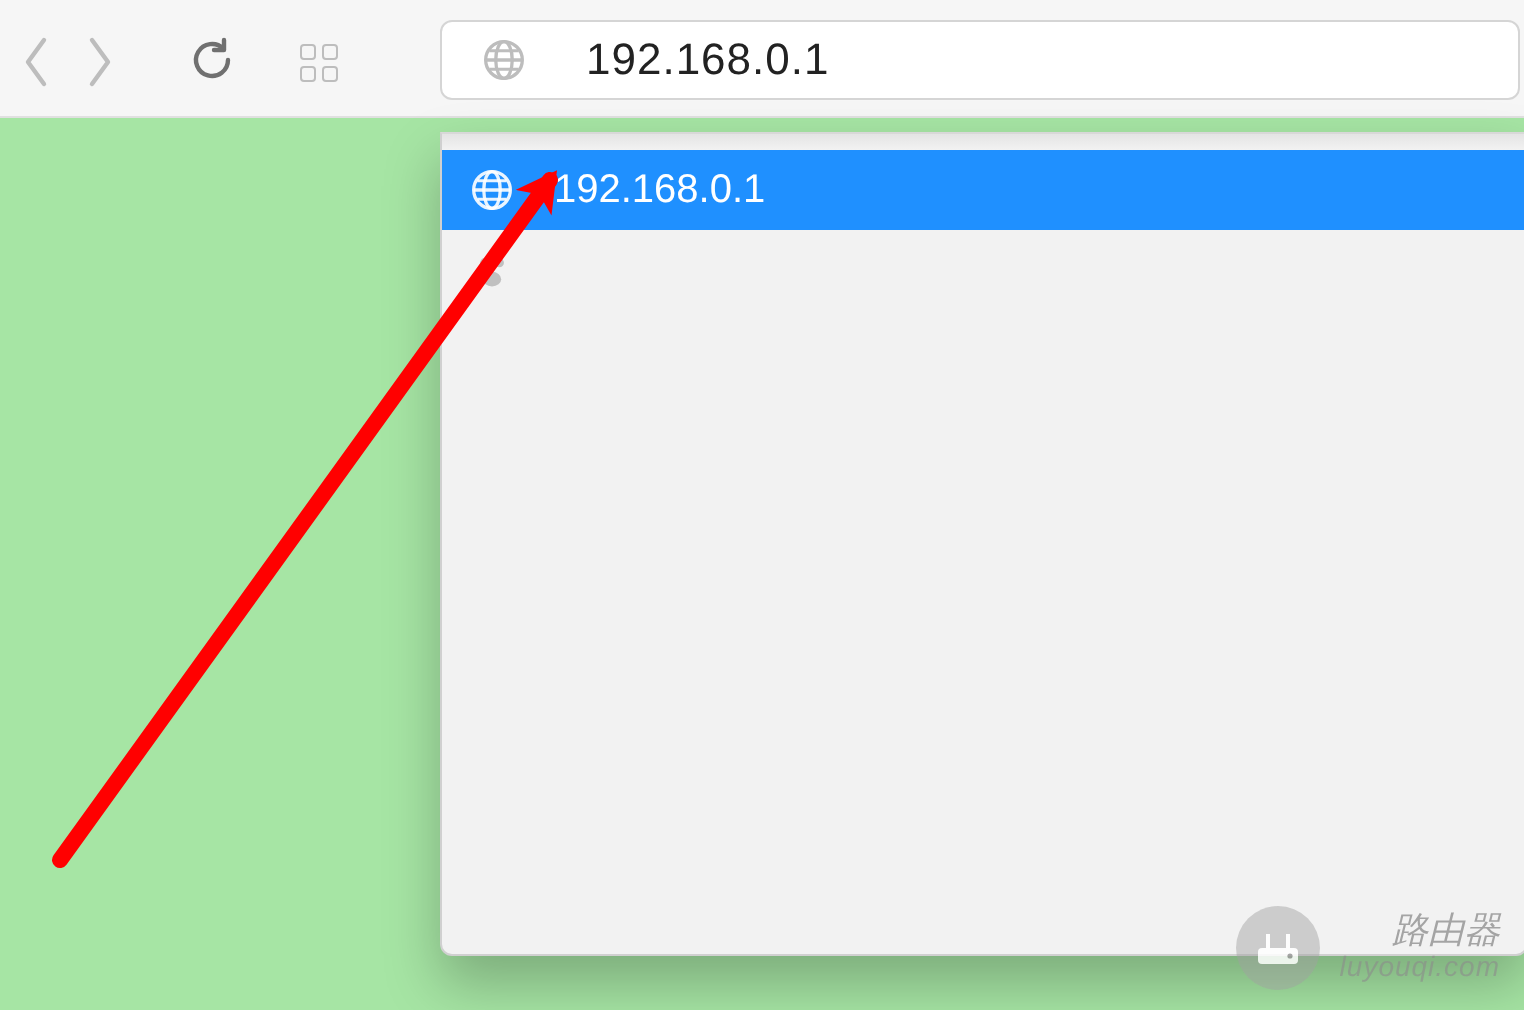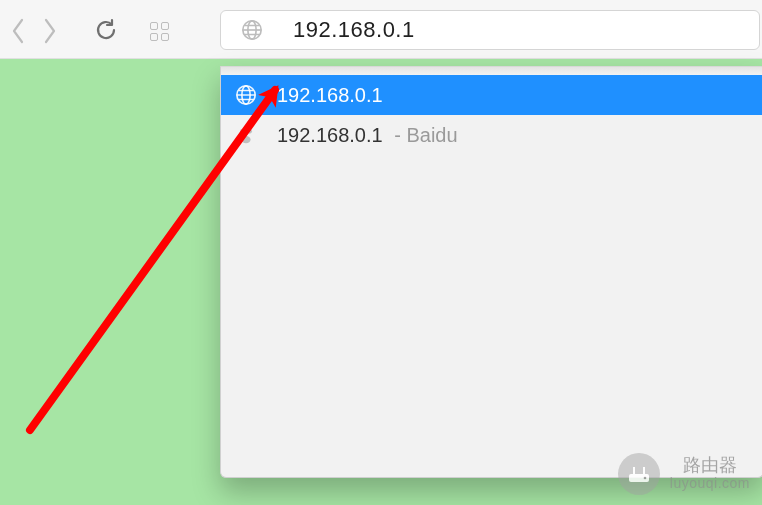--- a/index.html
+++ b/index.html
@@ -159,21 +159,22 @@
   }
   .wm-badge {
     width: 42px; height: 42px;
     border-radius: 50%;
     background: rgba(160,160,160,0.55);
     display:flex;align-items:center;justify-content:center;
   }
   .wm-badge svg { width: 24px; height: 20px; }
   .wm-text {
     line-height: 1.1;
-    text-align: center;
+    text-align: right;
+    font-style: italic;
   }
   .wm-cn {
     font-size: 18px;
     color: rgba(120,120,120,0.75);
     font-weight: 500;
   }
   .wm-en {
     font-size: 14px;
     color: rgba(140,140,140,0.7);
     letter-spacing: 0.5px;
@@ -237,23 +238,20 @@
   </div>
 
   <div class="dd-item">
     <span class="icon">
       <svg viewBox="0 0 24 24">
           <circle cx="8" cy="8" r="2.5" fill="currentColor"></circle>
           <circle cx="16" cy="8" r="2.5" fill="currentColor"></circle>
           <ellipse cx="12" cy="17" rx="5" ry="4" fill="currentColor"></ellipse>
         </svg>
     </span>
-    <span class="label">
-      <span>192.168.0.1</span><span class="suffix"> - Baidu</span>
-    </span>
   </div>
 </div>
 
 <svg class="arrow-svg" viewBox="0 0 762 505">
   <defs>
     <marker id="ah" markerWidth="20" markerHeight="24" refX="14" refY="11" orient="auto" markerUnits="userSpaceOnUse">
       <polygon points="0,0 20,11 0,22 5,11" fill="#ff0000"></polygon>
     </marker>
   </defs>
   <line x1="30" y1="430" x2="275" y2="90" stroke="#ff0000" stroke-width="8" stroke-linecap="round" marker-end="url(#ah)"></line>

